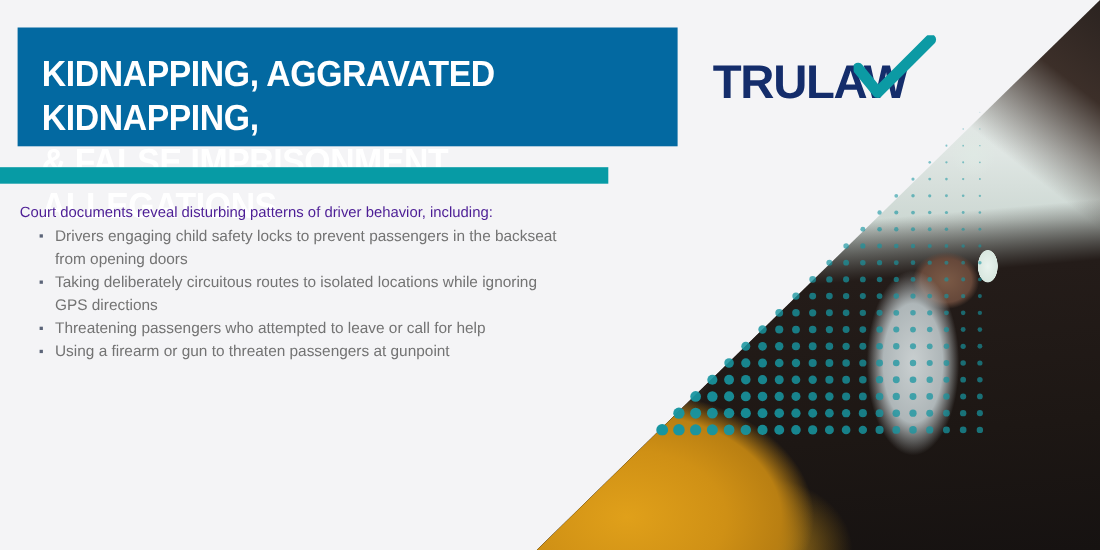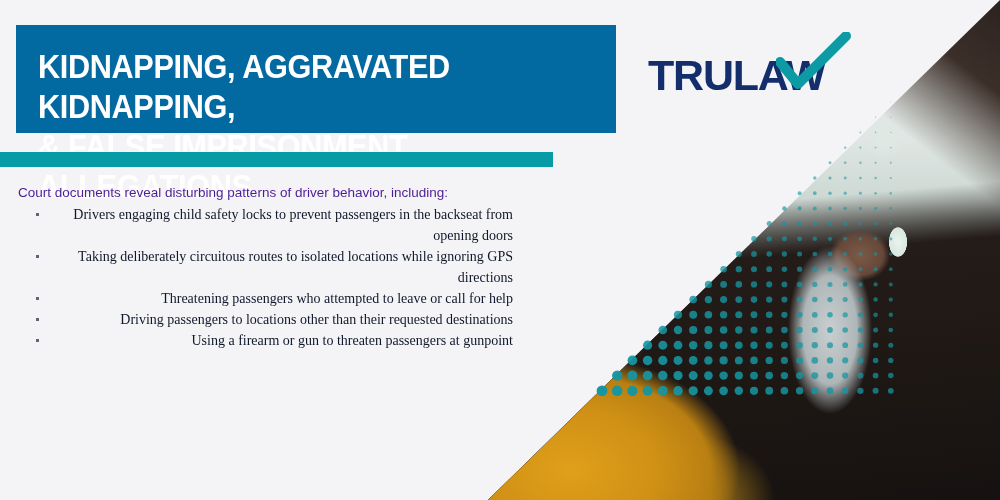--- a/index.html
+++ b/index.html
@@ -122,27 +122,26 @@
     line-height: 17px;
     margin: 0 0 3px 0;
   }
   ul.bullets {
     list-style: none;
     margin: 0;
     padding: 0 0 0 17px;
   }
   ul.bullets li {
     position: relative;
-    color: #0f172a;
-    font-family: Liberation Serif, serif;
+    color: #737373;
+    font-family: Liberation Sans, sans-serif;
     font-size: 14px;
     line-height: 21px;
     padding-left: 15px;
     margin: 0;
-    text-align: right;
   }
   ul.bullets li::before {
     content: "";
     position: absolute;
     left: 1px;
     top: 9px;
     width: 3px;
     height: 3px;
     background: #5b6478;
   }
@@ -408,18 +407,17 @@
       <path d="M4 30 L22 52 L70 4" fill="none" stroke="#0c9aa4" stroke-width="10" stroke-linecap="round" stroke-linejoin="round"></path>
     </svg>
   </div>
 
   <div class="body-copy">
     <p class="lead">Court documents reveal disturbing patterns of driver behavior, including:</p>
     <ul class="bullets" id="bullet-list">
         <li>Drivers engaging child safety locks to prevent passengers in the backseat from opening doors</li>
         <li>Taking deliberately circuitous routes to isolated locations while ignoring GPS directions</li>
         <li>Threatening passengers who attempted to leave or call for help</li>
-        <li>Driving passengers to locations other than their requested destinations</li>
         <li>Using a firearm or gun to threaten passengers at gunpoint</li>
       </ul>
   </div>
 
 </div>
 
 </body></html>

